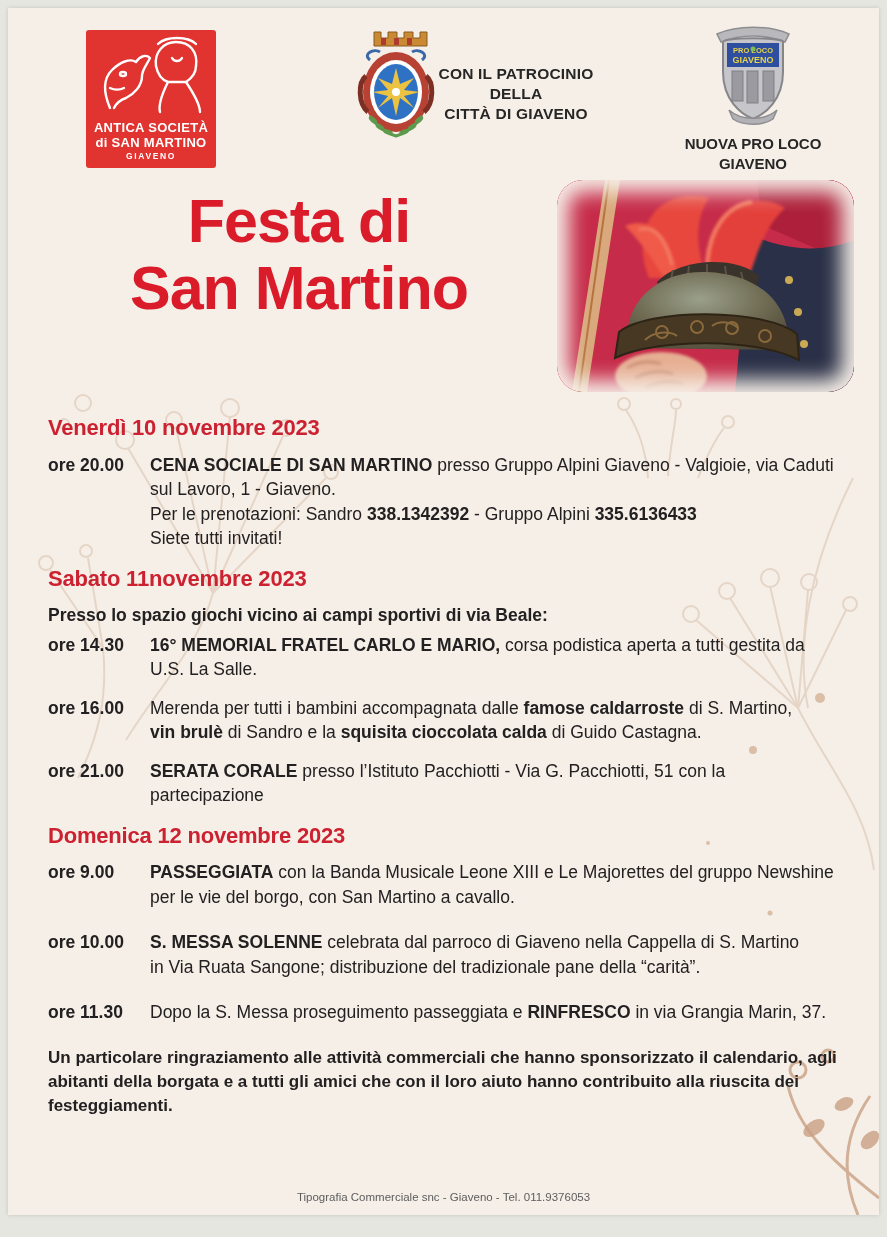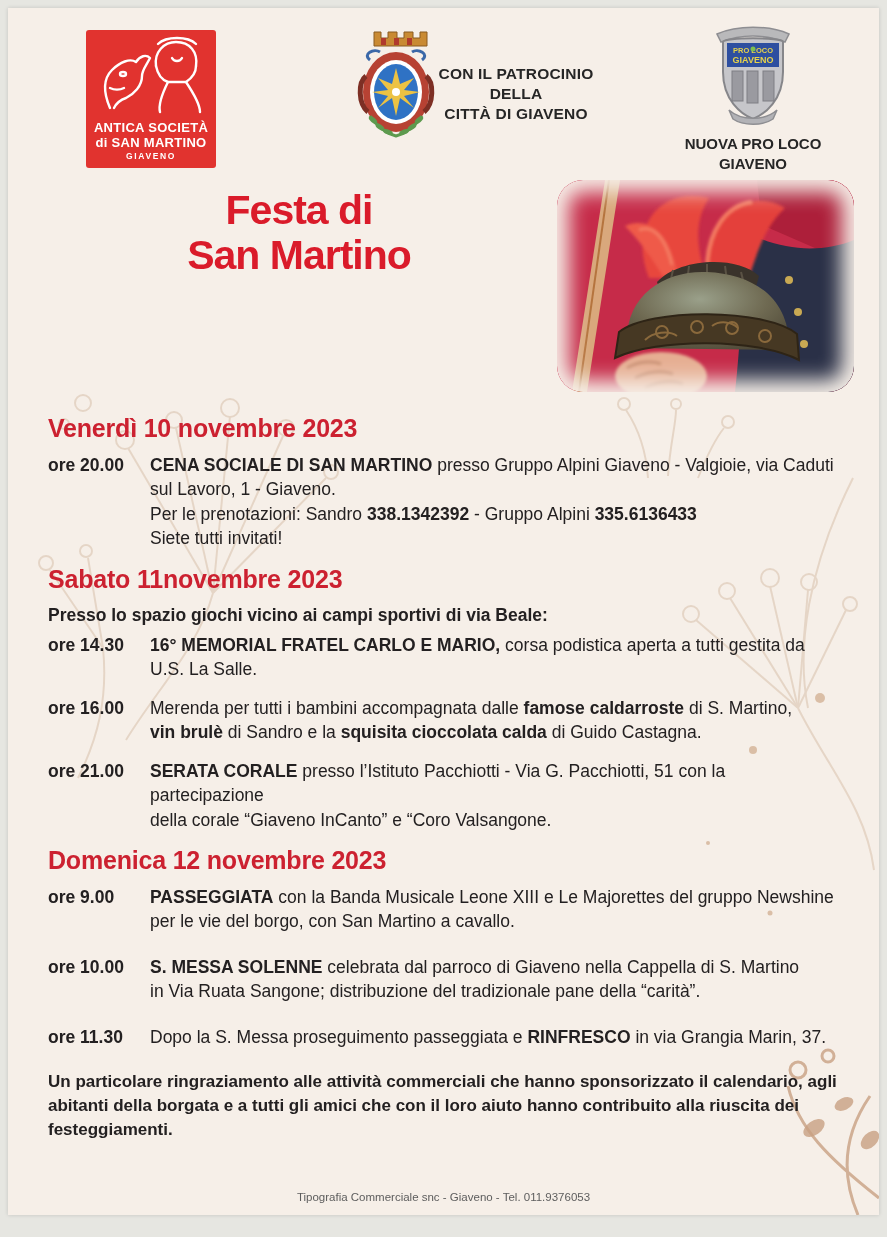--- a/index.html
+++ b/index.html
@@ -19,27 +19,27 @@
   .logo-red-text .small{font-size:8.5px;letter-spacing:1.6px;margin-top:2px;}
   .crest{position:absolute;left:332px;top:-2px;}
   .patronage{position:absolute;left:418px;top:42px;width:180px;text-align:center;font-weight:bold;
              font-size:15.5px;line-height:1.3;color:#262626;letter-spacing:.2px;}
   .proloco{position:absolute;left:652px;top:0;width:186px;text-align:center;}
   .proloco-label{font-weight:bold;font-size:15px;line-height:1.3;color:#262626;margin-top:2px;}
 
   
   .title-row{position:relative;height:230px;}
   .title{position:absolute;left:45px;top:16px;width:492px;margin:0;text-align:center;
-         color:#da1b2a;font-size:41px;line-height:1.1;font-weight:bold;letter-spacing:-1px;}
+         color:#da1b2a;font-size:61px;line-height:1.1;font-weight:bold;letter-spacing:-1px;}
   .photo{position:absolute;left:549px;top:8px;width:297px;height:212px;border-radius:26px;overflow:hidden;}
   .photo::after{content:"";position:absolute;inset:0;border-radius:26px;box-shadow:inset 0 0 20px 12px #f6efe8;}
 
   
   .content{position:relative;z-index:1;padding:14px 38px 0 40px;color:#232021;font-size:17.5px;line-height:24.5px;}
-  .sec-h{color:#cc2130;font-size:25px;font-weight:bold;margin:16px 0 12px 0;letter-spacing:-.2px;}
+  .sec-h{color:#cc2130;font-size:22px;font-weight:bold;margin:16px 0 12px 0;letter-spacing:-.2px;}
   .sec-h:first-child{margin-top:0;}
   .sec-intro{font-weight:bold;margin:0 0 5px 0;}
   .evt-row{display:flex;margin-bottom:14px;}
   .evt-row.wide{margin-bottom:21px;}
   .evt-time{flex:0 0 102px;font-weight:bold;}
   .evt-text{flex:1;}
   .thanks{font-weight:bold;font-size:17px;line-height:24px;margin:20px 0 0 0;}
   .footer-line{position:absolute;left:0;right:0;bottom:12px;text-align:center;font-size:11.5px;color:#5d5d5d;z-index:1;}
 </style>
 </head>
@@ -266,21 +266,20 @@
               <div class="evt-time">ore 16.00</div>
               <div class="evt-text">
                 <div class="evt-line"><span>Merenda per tutti i bambini accompagnata dalle </span><b>famose caldarroste</b><span>  di S. Martino,</span></div>
                 <div class="evt-line"><b>vin brulè</b><span> di Sandro e la </span><b>squisita cioccolata calda</b><span> di Guido Castagna.</span></div>
               </div>
             </div>
             <div class="evt-row">
               <div class="evt-time">ore 21.00</div>
               <div class="evt-text">
                 <div class="evt-line"><b>SERATA CORALE</b><span> presso l’Istituto Pacchiotti - Via G. Pacchiotti, 51 con la partecipazione</span></div>
-                <div class="evt-line"><span>della corale “Giaveno InCanto” e “Coro Valsangone.</span></div>
               </div>
             </div>
             <h2 class="sec-h">Domenica 12 novembre 2023</h2>
             <div class="evt-row wide">
               <div class="evt-time">ore  9.00</div>
               <div class="evt-text">
                 <div class="evt-line"><b>PASSEGGIATA</b><span> con la Banda Musicale Leone XIII e Le Majorettes del gruppo Newshine</span></div>
                 <div class="evt-line"><span>per le vie del borgo, con San Martino a cavallo.</span></div>
               </div>
             </div>

